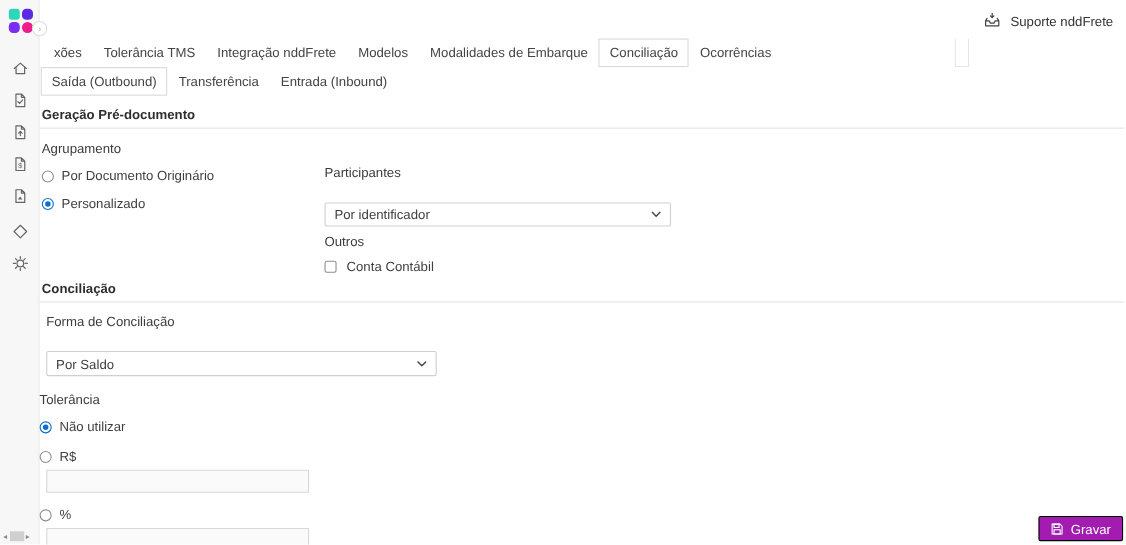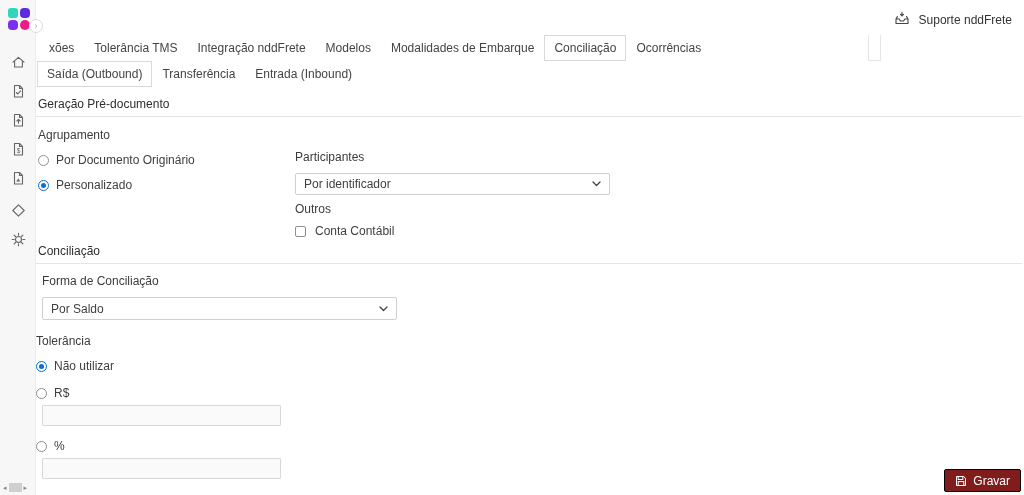--- a/index.html
+++ b/index.html
@@ -36,53 +36,53 @@
     align-items:stretch; color:#444; }
   .tabrow1 { top:35px; padding-left:3px; }
   .tabrow2 { top:61px; padding-left:1px; }
   .tab { display:flex; align-items:center; padding:0 9px;
     border:1px solid transparent; cursor:pointer; white-space:nowrap; }
   .tab.active { border-color:#d9d9d9; background:#fff; }
   .ghost-tab { position:absolute; left:868px; top:35px; width:13px; height:26px;
     border:1px solid #e5e5e5; border-top:none; }
   
   .content { position:absolute; left:36px; top:86px; width:986px; }
-  .section-head { font-weight:400; color:#2e2e2e; padding:11px 0 5px 2px;
+  .section-head { font-weight:700; color:#2e2e2e; padding:11px 0 5px 2px;
     border-bottom:1px solid #e4e4e4; }
   .section-head2 { padding-top:6px; }
   .grid-row { display:flex; }
   .col-left { width:259px; padding-left:2px; }
   .col-right { flex:1; }
   .field-label { color:#3c3c3c; }
   .lbl-agrup { margin-top:11px; }
   .opt-row { display:flex; align-items:center; gap:7px; margin-top:11px; cursor:pointer; }
   .radio { width:11px; height:11px; border:1px solid #8f8f8f; border-radius:50%;
     background:#fff; position:relative; flex:0 0 auto; }
   .radio.checked { border-color:#0a6ed1; }
   .radio.checked::after { content:""; position:absolute; left:2px; top:2px;
     width:5px; height:5px; border-radius:50%; background:#0a6ed1; }
   .checkbox { width:11px; height:11px; border:1px solid #8f8f8f; border-radius:2px;
     background:#fff; flex:0 0 auto; }
   .lbl-part { margin-top:33px; }
-  .selectbox { margin-top:9px; width:315px; height:22px; border:1px solid #cfcfcf;
+  .selectbox { margin-top:20px; width:315px; height:22px; border:1px solid #cfcfcf;
     border-radius:2px; background:#fff; display:flex; align-items:center;
     justify-content:space-between; padding:0 8px; cursor:pointer; }
   .chev svg { width:9px; height:6px; display:block; }
   .lbl-outros { margin-top:7px; }
   .ck-row { margin-top:8px; gap:9px; }
   .lbl-forma { margin-top:10px; margin-left:6px; }
   .select-forma { margin-left:6px; width:355px; height:23px; }
   .lbl-tol { margin-top:14px; margin-left:0; }
   .txt-input { display:block; margin-top:5px; margin-left:6px; width:239px; height:21px;
     background:#fafafa; border:1px solid #d8d8d8; border-radius:1px; padding:0 6px;
     font-family:"Liberation Sans", sans-serif; font-size:12px; color:#444; }
   .mt12 { margin-top:13px; }
   
   .save-btn { position:absolute; right:3px; bottom:3px; height:23px; padding:0 10px;
-    background:#7f1d1d; border:1px solid #000; border-radius:2px; color:#fff;
+    background:#a21caf; border:1px solid #000; border-radius:2px; color:#fff;
     display:flex; align-items:center; gap:6px; font-size:12px; cursor:pointer; }
   .save-btn svg { width:12px; height:12px; display:block; }
   .ic { stroke:#666; fill:none; stroke-width:1.1; stroke-linecap:round; stroke-linejoin:round; }
 </style>
 </head>
 <body>
 
 <div class="sidebar">
   <div class="logo">
     <div class="logo-tl"></div>

